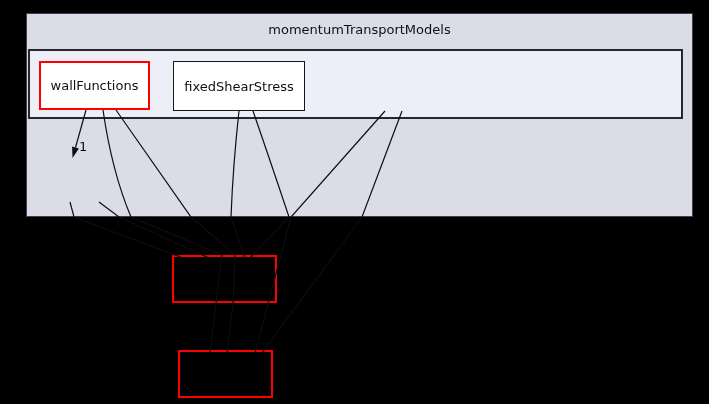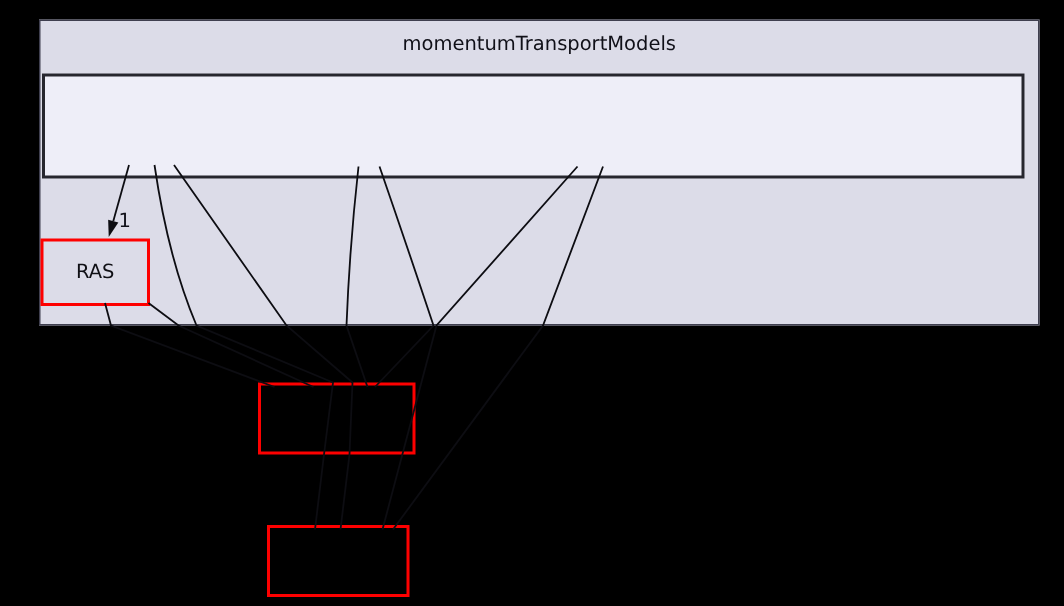--- a/index.html
+++ b/index.html
@@ -58,26 +58,29 @@
 <body>
 
 <div class="stage">
 
   <div class="cluster-outer">
     <div class="cluster-title">momentumTransportModels</div>
   </div>
 
   <div class="cluster-inner"></div>
 
+  <div class="node red-border" id="node-wallFunctions">
+    <span>wallFunctions</span>
+  </div>
+
+  <div class="node black-border" id="node-fixedShearStress">
+    <span>fixedShearStress</span>
+  </div>
 
 
-
-  <div class="node red-border transparent" id="node-ras">
-    <span>RAS</span>
-  </div>
 
   <div class="node red-border transparent" id="node-external-1"></div>
   <div class="node red-border transparent" id="node-external-2"></div>
 
   <svg class="edges" viewBox="0 0 709 404" xmlns="http://www.w3.org/2000/svg">
 
     <path d="M 86 110 L 75.5 147.5"></path>
     <polygon points="72.5,158 78.9,148.4 72.1,146.5"></polygon>
     <text x="79" y="151">1</text>
 

